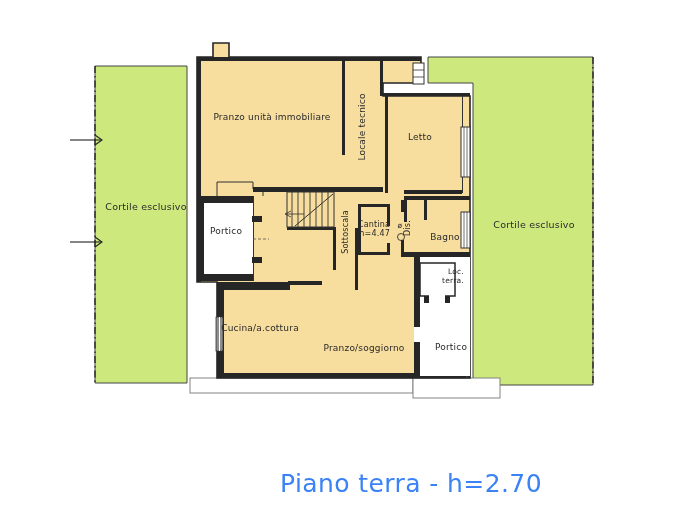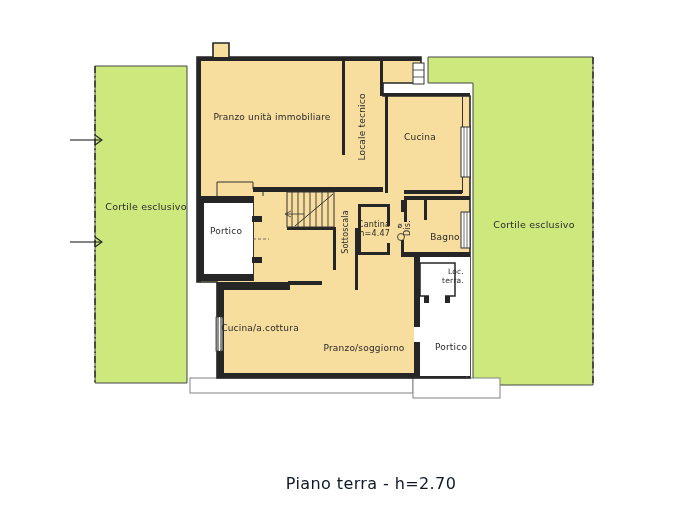--- a/index.html
+++ b/index.html
@@ -5,21 +5,21 @@
   html,body{margin:0;padding:0;background:#fff;}
   #stage{position:relative;width:680px;height:510px;background:#ffffff;overflow:hidden;
          font-family:"DejaVu Sans",sans-serif;}
   #planSvg{position:absolute;left:0;top:0;}
   .lbl{position:absolute;transform:translate(-50%,-50%);font-size:9px;color:#2a2a2a;
        white-space:nowrap;letter-spacing:.2px;line-height:1.15;}
   .lbl.v{transform:translate(-50%,-50%) rotate(-90deg);}
   .lbl.s8{font-size:8px;}
   .lbl.s7{font-size:7.5px;}
   .lbl.center{text-align:right;}
-  .lbl.caption{font-size:16px;color:#0f172a;letter-spacing:.4px;}
+  .lbl.caption{font-size:25px;color:#3b82f6;letter-spacing:.4px;margin-left:40px;}
 </style>
 </head>
 <body>
 
 <div id="stage">
 
   <svg id="planSvg" width="680" height="510" viewBox="0 0 680 510">
 
     <g>
       <polygon points="95,66 187,66 187,383 95,383" fill="#cde97d" stroke="#444" stroke-width="1"></polygon>
@@ -144,21 +144,21 @@
       </g>
     </g>
 
     <circle cx="401" cy="237" r="3.5" fill="none" stroke="#333" stroke-width="0.9"></circle>
   </svg>
 
   <div class="lbl" style="left:146px;top:207px;font-size:9.5px">Cortile esclusivo</div>
   <div class="lbl" style="left:534px;top:225px;font-size:9.5px">Cortile esclusivo</div>
   <div class="lbl" style="left:272px;top:117px">Pranzo unità immobiliare</div>
   <div class="lbl v" style="left:362px;top:127px">Locale tecnico</div>
-  <div class="lbl" style="left:420px;top:137px">Cucina</div>
+  <div class="lbl" style="left:420px;top:137px">Letto</div>
   <div class="lbl" style="left:226px;top:231px">Portico</div>
   <div class="lbl v s8" style="left:346px;top:232px">Sottoscala</div>
   <div class="lbl s8 center" style="left:374px;top:229px">
     <div>Cantina</div>
     <div>h=4.47</div>
   </div>
   <div class="lbl v s8" style="left:408px;top:228px">Dis.</div>
   <div class="lbl s7" style="left:400px;top:226px">ø</div>
   <div class="lbl" style="left:445px;top:237px">Bagno</div>
   <div class="lbl s7 center" style="left:453px;top:277px">

